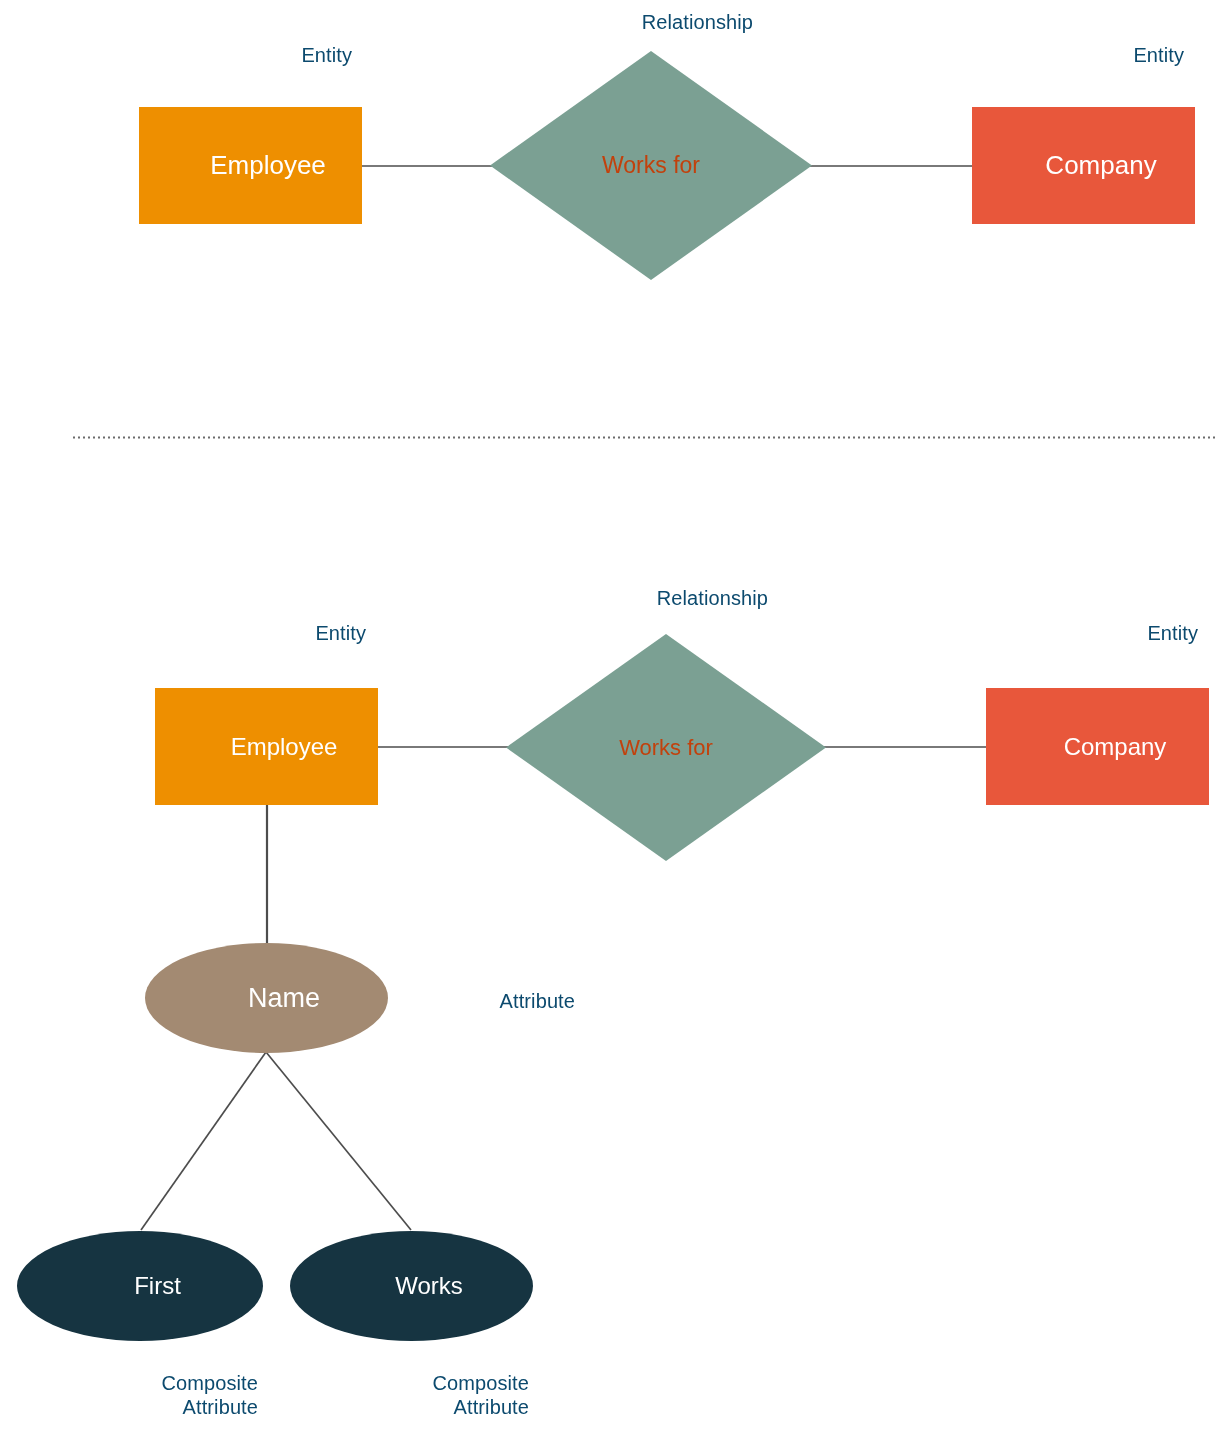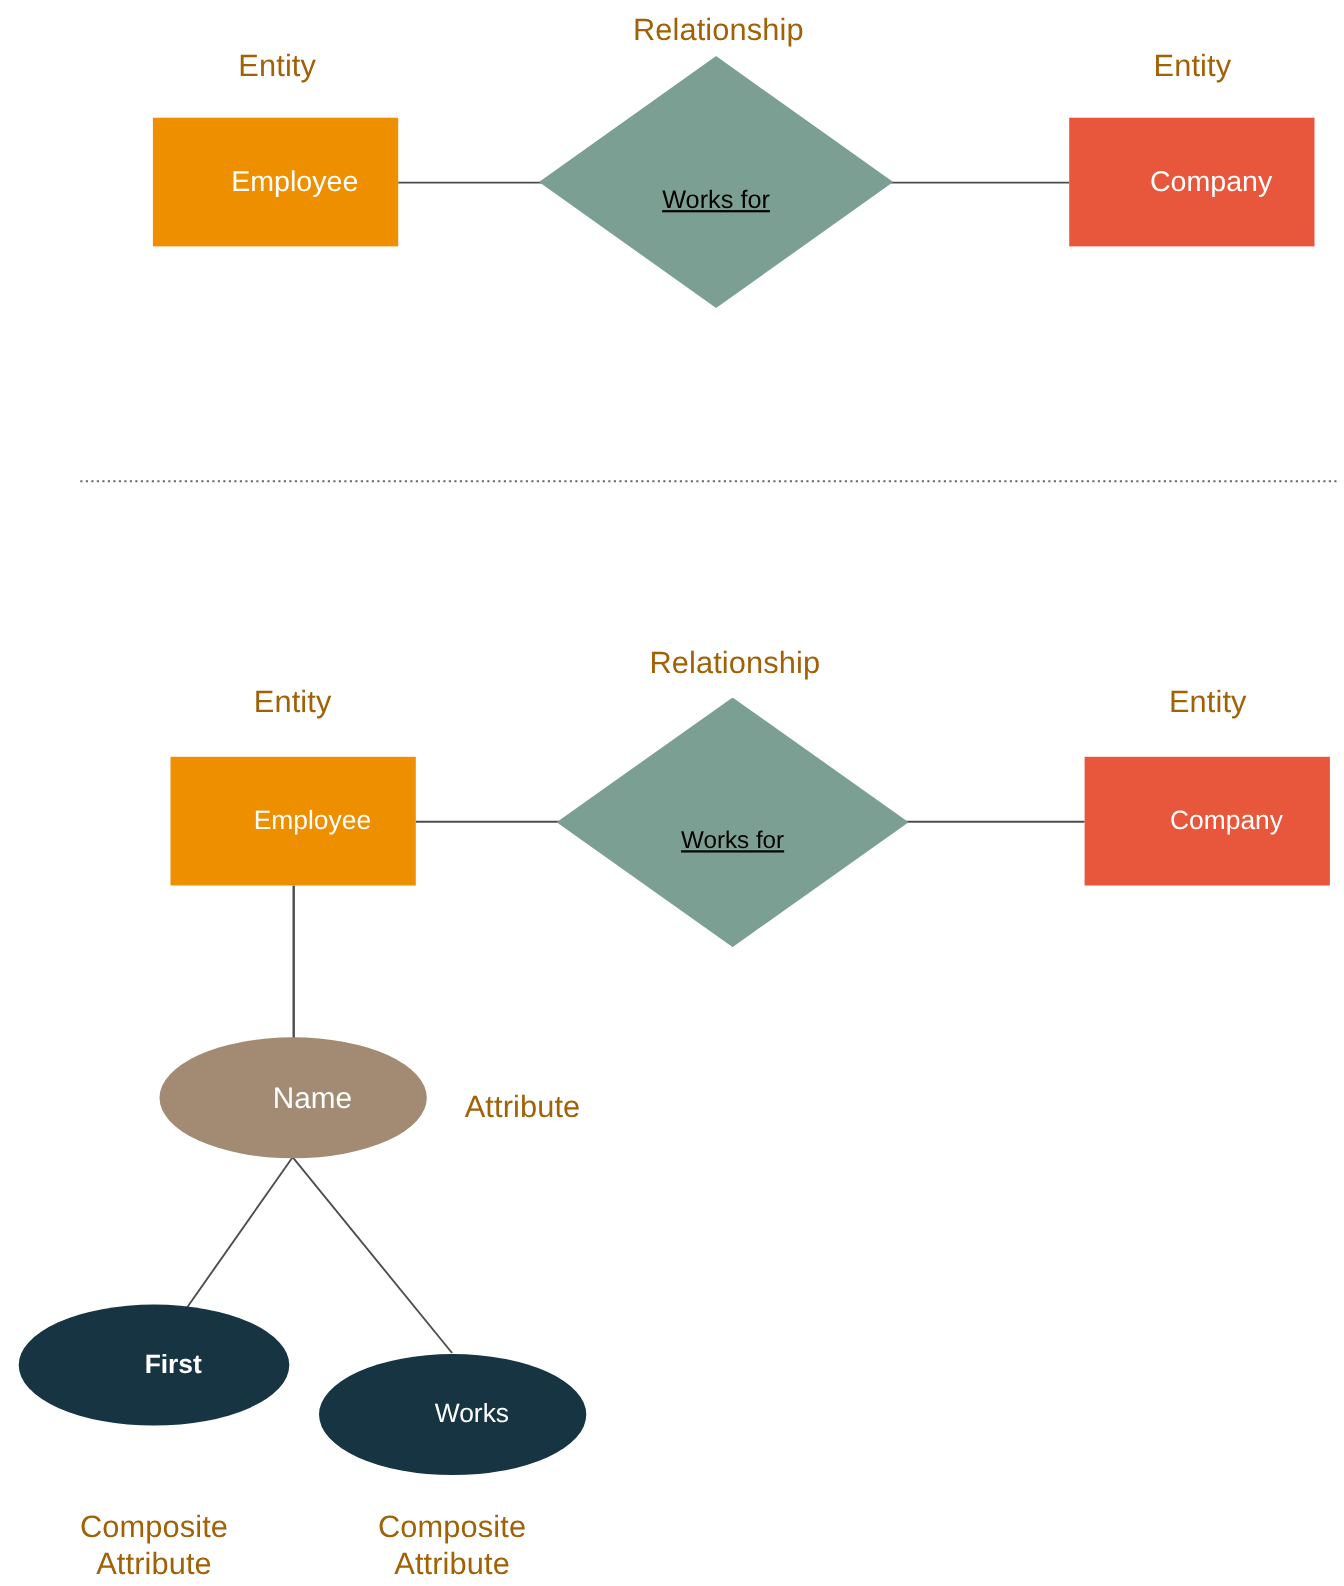--- a/index.html
+++ b/index.html
@@ -24,24 +24,24 @@
     top: 0;
     left: 0;
     width: 1222px;
     height: 1442px;
     pointer-events: none;
   }
 
   
   .caption {
     position: absolute;
-    color: #a16207;
-    font-size: 28px;
+    color: #0c4a6e;
+    font-size: 20px;
     font-family: "Liberation Sans", sans-serif;
-    text-align: center;
+    text-align: right;
     line-height: 1.22;
     white-space: pre-line;
     letter-spacing: 0.1px;
   }
 
   
   .node {
     position: absolute;
     display: flex;
     align-items: center;
@@ -60,29 +60,28 @@
   }
   .diamond-shape {
     position: absolute;
     top: 0; left: 0;
     width: 100%;
     height: 100%;
     clip-path: polygon(50% 0%, 100% 50%, 50% 100%, 0% 50%);
   }
   .diamond-label {
     position: absolute;
-    top: 16px; left: 0;
+    top: 0; left: 0;
     width: 100%;
     height: 100%;
     display: flex;
     align-items: center;
     justify-content: center;
-    color: #000000;
+    color: #c2410c;
     font-family: "Liberation Sans", sans-serif;
-    text-decoration: underline;
   }
 </style>
 </head>
 <body>
 
 <div id="canvas">
 
   <svg class="svg-layer" viewBox="0 0 1222 1442" width="1222" height="1442" xmlns="http://www.w3.org/2000/svg">
 
     <line x1="362" y1="166" x2="496" y2="166" stroke="#4d4d4d" stroke-width="1.7"></line>
@@ -140,21 +139,21 @@
     <div class="node rect-node" style="left:986px; top:688px; width:223px; height:117px; background:#e8573b; font-size:24px;">
       <span>Company</span>
     </div>
 
     <div class="node ellipse-node" style="left:145px; top:943px; width:243px; height:110px; background:#a38a72; font-size:27px;">
       <span>Name</span>
     </div>
 
     <div class="caption" style="left:375px; top:989px; width:200px;">Attribute</div>
 
-    <div class="node ellipse-node" style="left:17px; top:1186px; width:246px; height:110px; background:#163441; font-size:24px;font-weight:bold;">
+    <div class="node ellipse-node" style="left:17px; top:1231px; width:246px; height:110px; background:#163441; font-size:24px;">
       <span>First</span>
     </div>
 
     <div class="node ellipse-node" style="left:290px; top:1231px; width:243px; height:110px; background:#163441; font-size:24px;">
       <span>Works</span>
     </div>
 
     <div class="caption" style="left:22px; top:1371px; width:236px;">Composite
 Attribute</div>
 

